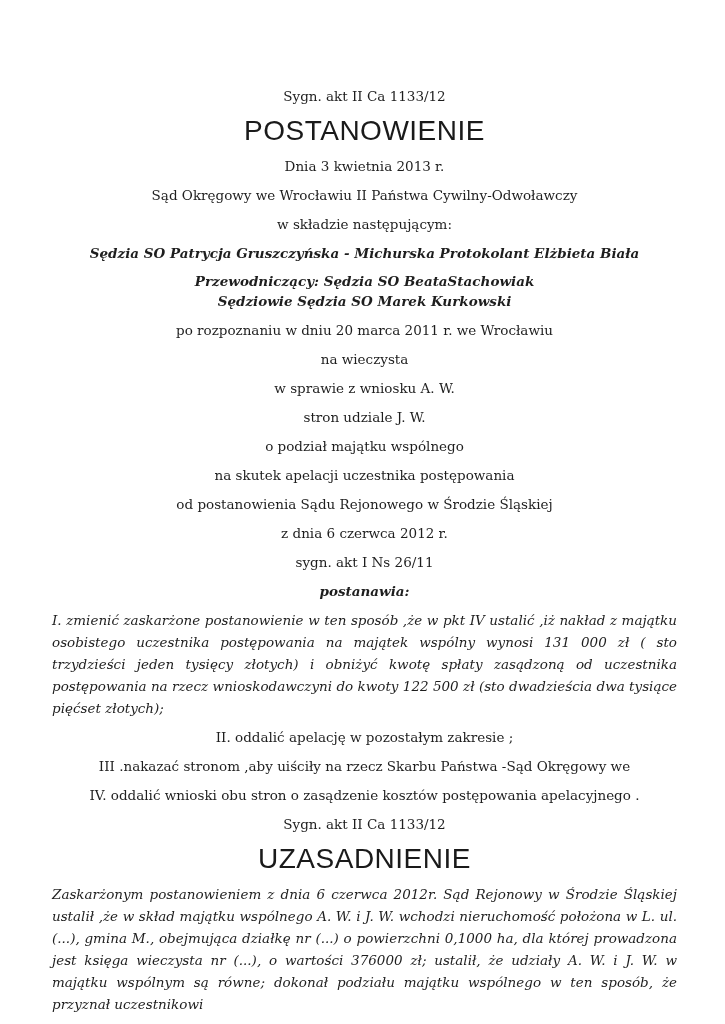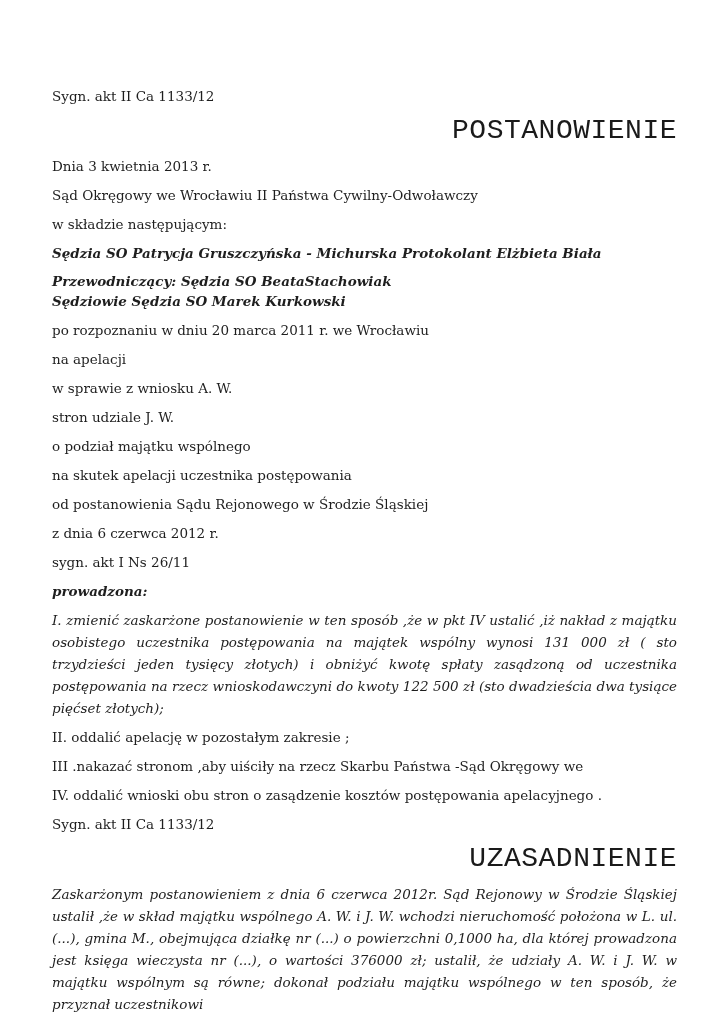--- a/index.html
+++ b/index.html
@@ -14,39 +14,39 @@
     font-family: "DejaVu Serif", "Liberation Serif", serif;
     font-size: 13.5px;
     color: #1e1e1e;
   }
   .doc {
     padding: 85px 48px 0 52px;
   }
   .doc p {
     margin: 0 0 7px 0;
     line-height: 22px;
-    text-align: left;
+    text-align: center;
   }
   .doc p.justify {
     text-align: justify;
     font-style: italic;
   }
   .doc p.panel-block {
     line-height: 20px;
     margin-bottom: 8px;
   }
   .bold-italic {
     font-weight: bold;
     font-style: italic;
   }
   h1.doc-heading {
-    font-family: Liberation Mono, monospace;
+    font-family: Liberation Sans, sans-serif;
     font-size: 28px;
     font-weight: 400;
-    text-align: right;
+    text-align: center;
     margin: 0 0 7px 0;
     line-height: 34px;
     letter-spacing: 0.5px;
     color: #1a1a1a;
   }
 </style>
 </head>
 <body>
 
 <div class="doc">
@@ -63,37 +63,37 @@
 
   <p class="bold-italic">Sędzia SO Patrycja Gruszczyńska - Michurska Protokolant Elżbieta Biała</p>
 
   <p class="bold-italic panel-block">
     <span>Przewodniczący: Sędzia SO BeataStachowiak</span><br>
     <span>Sędziowie Sędzia SO Marek Kurkowski</span>
   </p>
 
   <p>po rozpoznaniu w dniu 20 marca 2011 r. we Wrocławiu</p>
 
-  <p>na apelacji</p>
+  <p>na wieczysta</p>
 
   <p>w sprawie z wniosku A. W.</p>
 
   <p>stron udziale J. W.</p>
 
   <p>o podział majątku wspólnego</p>
 
   <p>na skutek apelacji uczestnika postępowania</p>
 
   <p>od postanowienia Sądu Rejonowego w Środzie Śląskiej</p>
 
   <p>z dnia 6 czerwca 2012 r.</p>
 
   <p>sygn. akt I Ns 26/11</p>
 
-  <p class="bold-italic">prowadzona:</p>
+  <p class="bold-italic">postanawia:</p>
 
   <p class="justify">I. zmienić zaskarżone postanowienie w ten sposób ,że w pkt IV ustalić ,iż nakład z majątku osobistego uczestnika postępowania na majątek wspólny wynosi 131 000 zł ( sto trzydzieści jeden tysięcy złotych) i obniżyć kwotę spłaty zasądzoną od uczestnika postępowania na rzecz wnioskodawczyni do kwoty 122 500 zł (sto dwadzieścia dwa tysiące pięćset złotych);</p>
 
   <p>II. oddalić apelację w pozostałym zakresie ;</p>
 
   <p>III .nakazać stronom ,aby uiściły na rzecz Skarbu Państwa -Sąd Okręgowy we</p>
 
 
   <p>IV. oddalić wnioski obu stron o zasądzenie kosztów postępowania apelacyjnego .</p>
 

